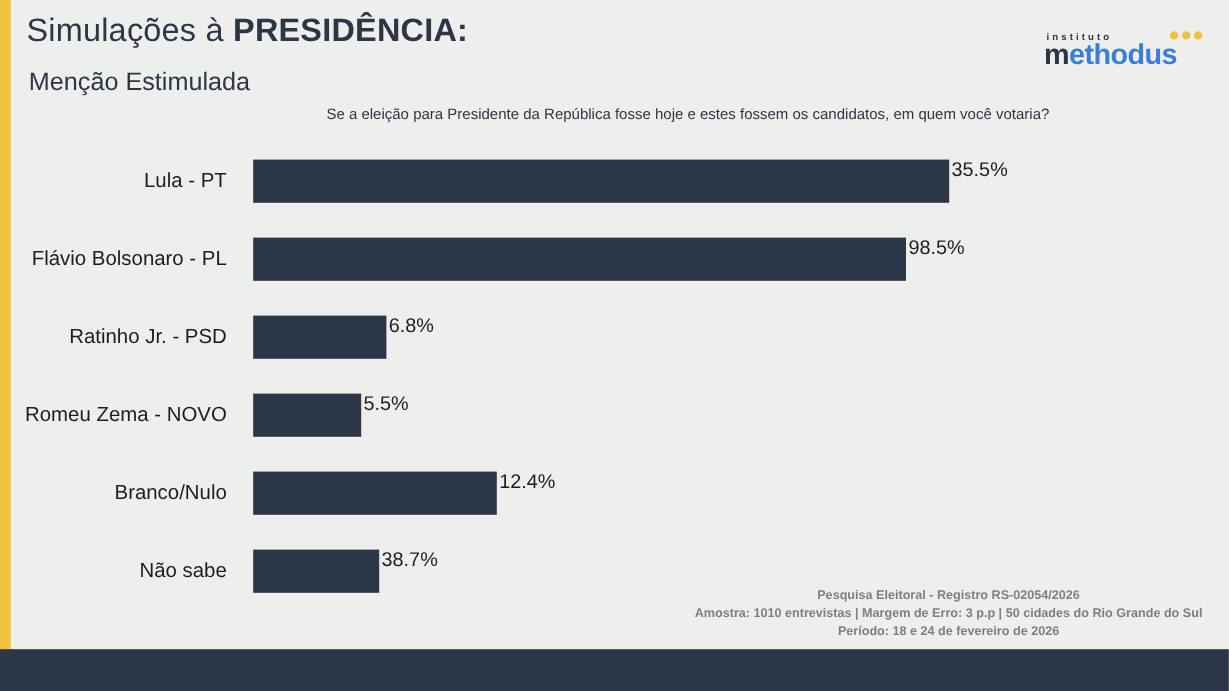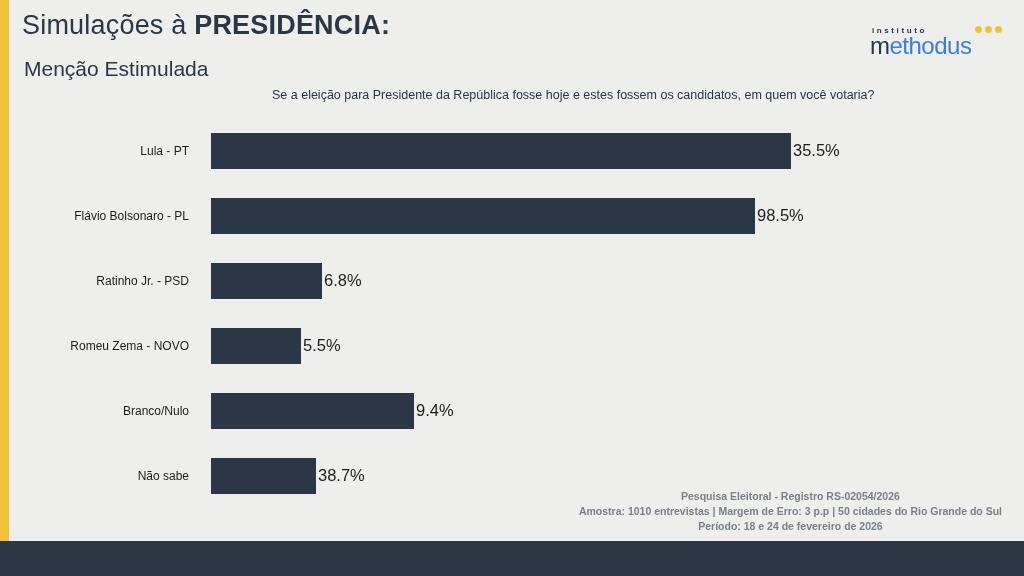--- a/index.html
+++ b/index.html
@@ -87,21 +87,21 @@
   .logo .logo-top {
     font-size: 8px;
     color: #2b3646;
     letter-spacing: 2.6px;
     text-align: left;
     margin-left: 2px;
     font-weight: bold;
   }
   .logo .logo-main {
     font-size: 24px;
-    font-weight: normal;
+    font-weight: bold;
     color: #2b3646;
     letter-spacing: -0.5px;
     line-height: 24px;
     margin-top: -1px;
   }
   .logo .logo-main .blue {
     color: #3a7fd5;
   }
   .logo-dots {
     position: absolute;
@@ -129,27 +129,26 @@
     position: relative;
     height: 65px;
     display: flex;
     align-items: center;
   }
   .row-label {
     width: 198px;
     text-align: right;
     padding-right: 9px;
     box-sizing: border-box;
-    font-size: 12px;
+    font-size: 17px;
     color: #1d1d1b;
     white-space: nowrap;
   }
   .bar-wrap {
     display: flex;
-    align-items: center;
     padding-left: 13px;
   }
   .bar {
     height: 36px;
     background: #2b3646;
   }
   .bar-value {
     font-size: 16.5px;
     color: #1d1d1b;
     margin-left: 2px;
@@ -224,21 +223,21 @@
       <div class="bar-wrap">
         <div class="bar" style="width:90px"></div>
         <div class="bar-value">5.5%</div>
       </div>
     </div>
 
     <div class="row">
       <div class="row-label">Branco/Nulo</div>
       <div class="bar-wrap">
         <div class="bar" style="width:203px"></div>
-        <div class="bar-value">9.4%</div>
+        <div class="bar-value">12.4%</div>
       </div>
     </div>
 
     <div class="row">
       <div class="row-label">Não sabe</div>
       <div class="bar-wrap">
         <div class="bar" style="width:105px"></div>
         <div class="bar-value">38.7%</div>
       </div>
     </div>

